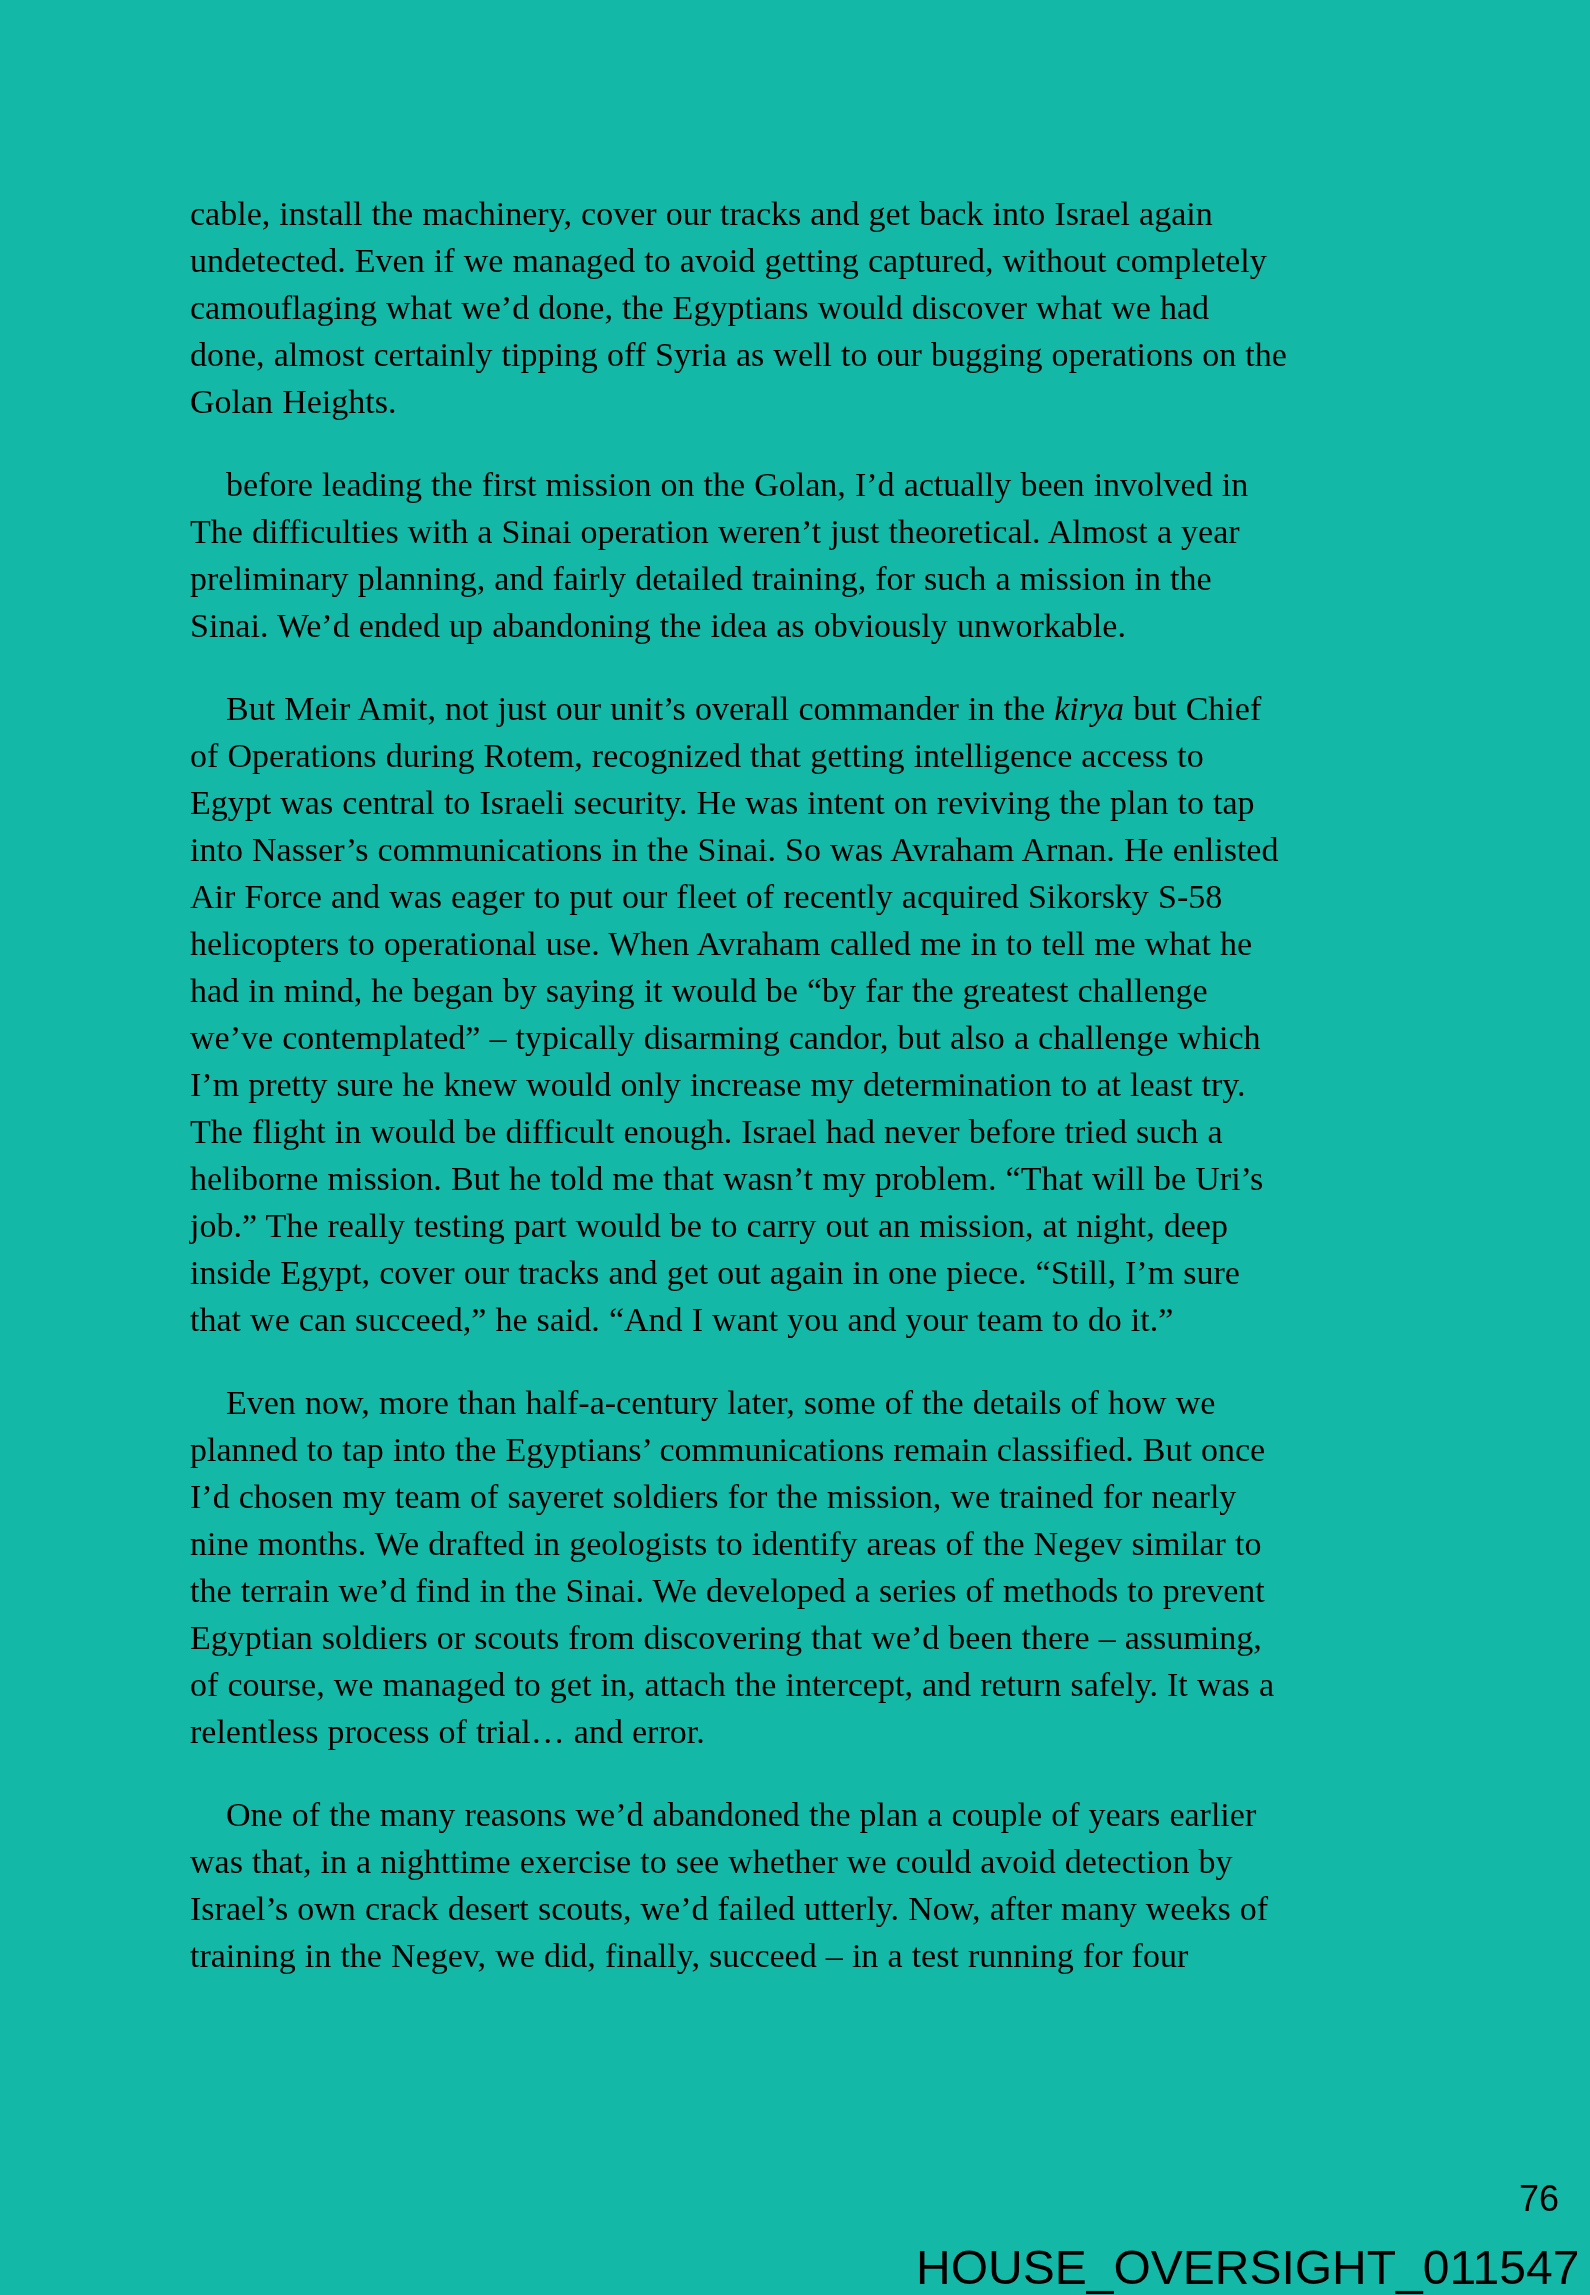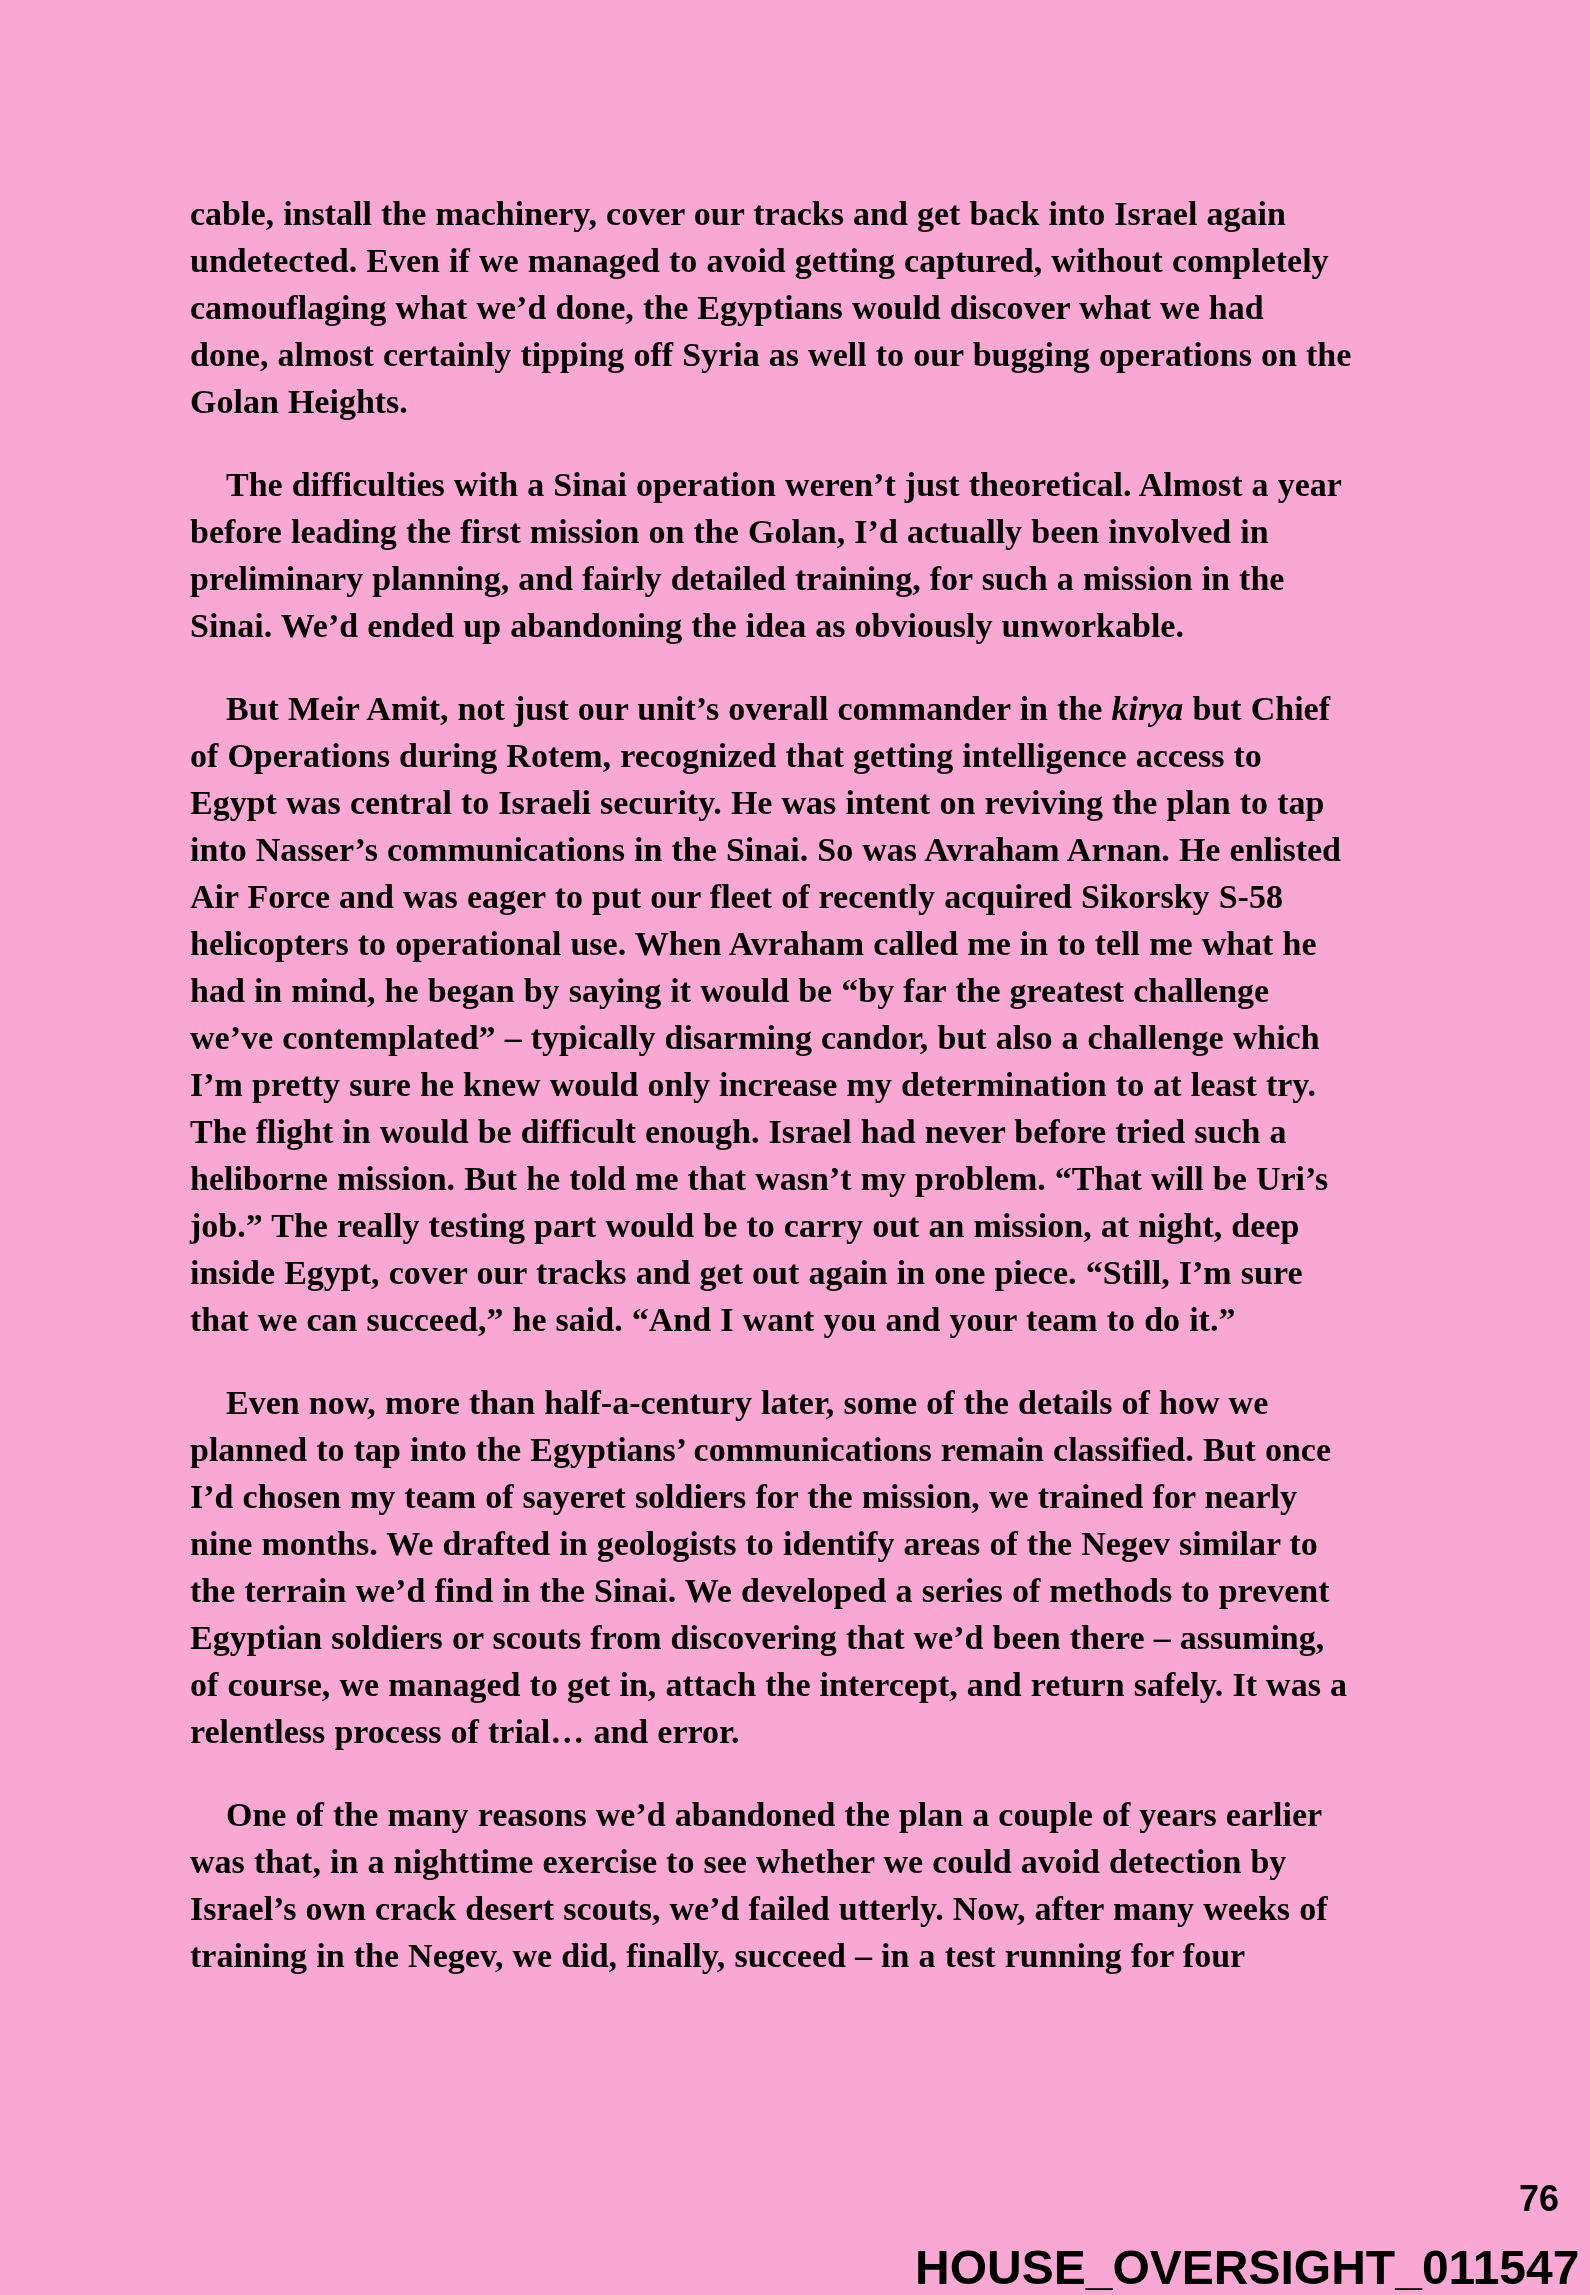--- a/index.html
+++ b/index.html
@@ -10,23 +10,22 @@
   body {
     width: 1591px;
     height: 2295px;
     position: relative;
     font-family: "Liberation Serif", serif;
     color: #000000;
   }
   .page {
     position: absolute;
     inset: 0;
-    background: #f9a8d4;
+    background: #14b8a6;
     overflow: hidden;
-    font-weight: bold;
   }
   .text-block {
     position: absolute;
     left: 190px;
     top: 190px;
     width: 1277px;
     font-size: 34px;
     line-height: 47px;
     letter-spacing: 0px;
     word-spacing: 0.6px;
@@ -70,22 +69,22 @@
 <div class="page">
   <div class="text-block" id="paragraphs">
       <div class="paragraph">
         <div class="line">cable, install the machinery, cover our tracks and get back into Israel again</div>
         <div class="line">undetected. Even if we managed to avoid getting captured, without completely</div>
         <div class="line">camouflaging what we’d done, the Egyptians would discover what we had</div>
         <div class="line">done, almost certainly tipping off Syria as well to our bugging operations on the</div>
         <div class="line">Golan Heights.</div>
       </div>
       <div class="paragraph indent">
+        <div class="line">before leading the first mission on the Golan, I’d actually been involved in</div>
         <div class="line">The difficulties with a Sinai operation weren’t just theoretical. Almost a year</div>
-        <div class="line">before leading the first mission on the Golan, I’d actually been involved in</div>
         <div class="line">preliminary planning, and fairly detailed training, for such a mission in the</div>
         <div class="line">Sinai. We’d ended up abandoning the idea as obviously unworkable.</div>
       </div>
       <div class="paragraph indent">
         <div class="line"><span>But Meir Amit, not just our unit’s overall commander in the </span><em>kirya</em><span> but Chief</span></div>
         <div class="line">of Operations during Rotem, recognized that getting intelligence access to</div>
         <div class="line">Egypt was central to Israeli security. He was intent on reviving the plan to tap</div>
         <div class="line">into Nasser’s communications in the Sinai. So was Avraham Arnan. He enlisted</div>
         <div class="line">Air Force and was eager to put our fleet of recently acquired Sikorsky S-58</div>
         <div class="line">helicopters to operational use. When Avraham called me in to tell me what he</div>

